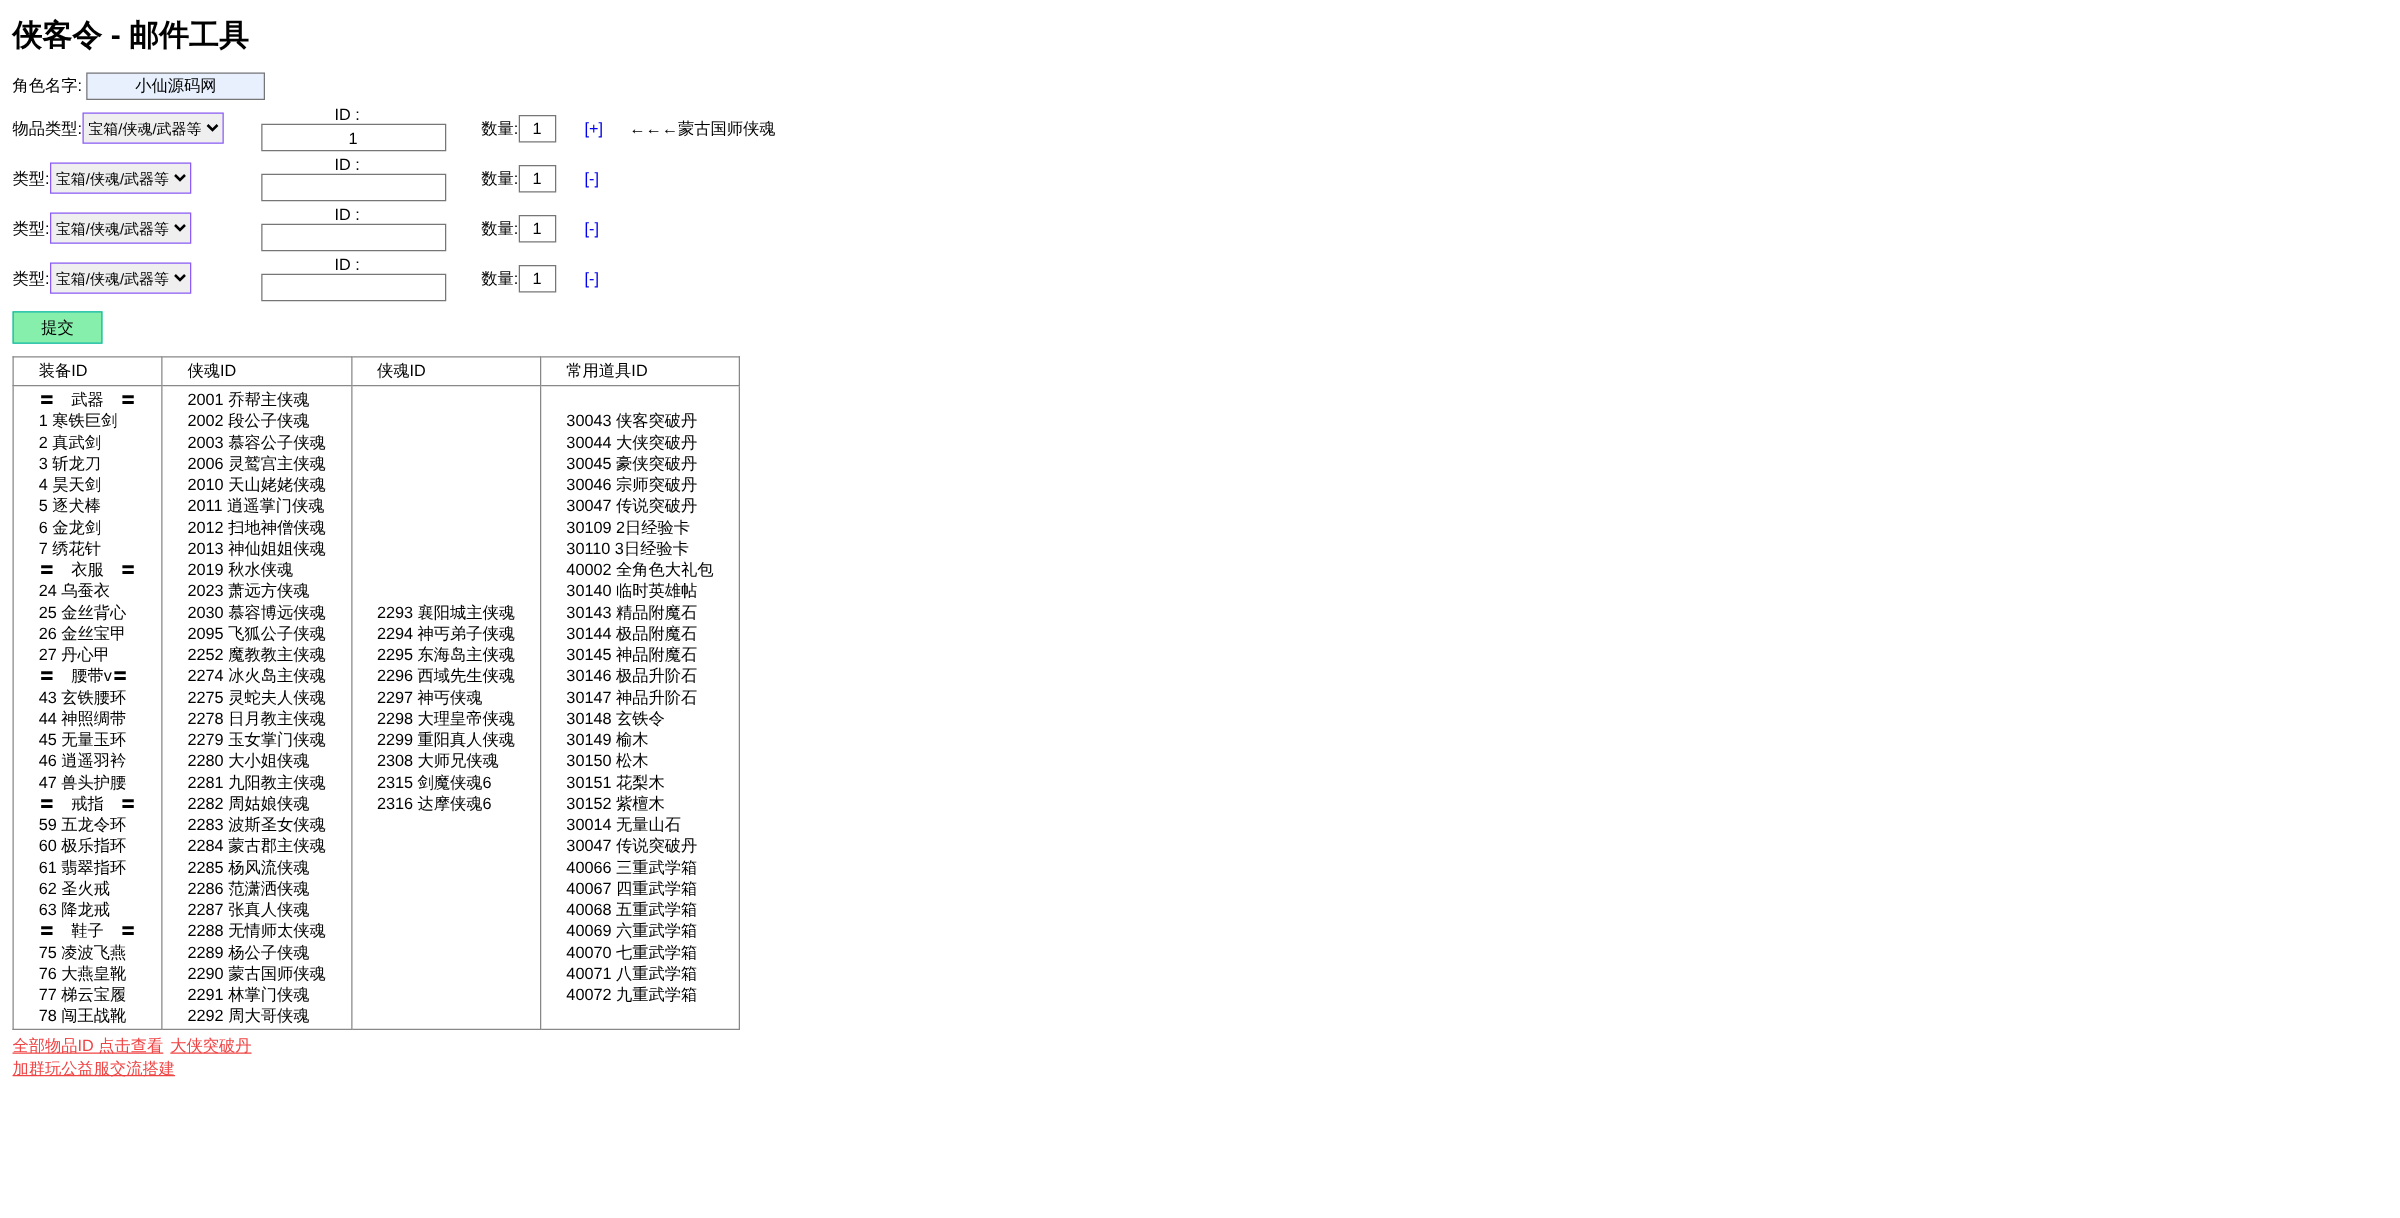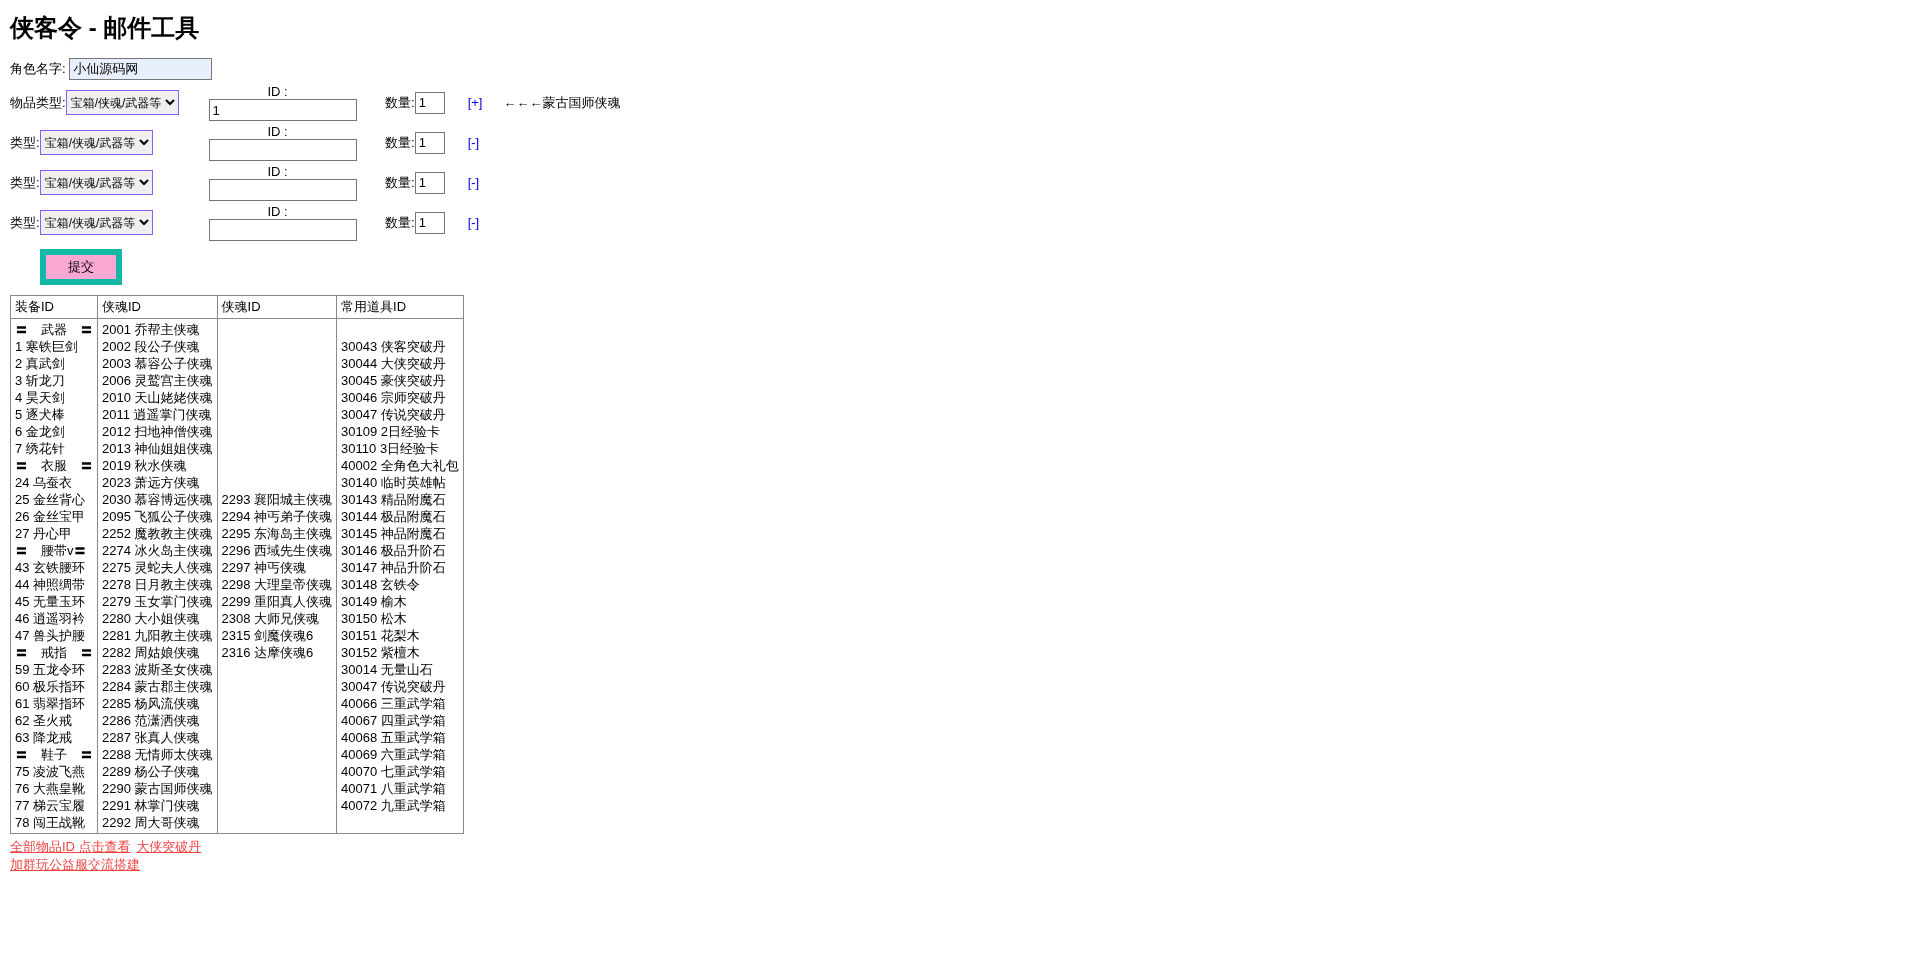--- a/index.html
+++ b/index.html
@@ -1,36 +1,36 @@
 <!DOCTYPE html>
 <html><head>
 <meta charset="utf-8">
 <style>
   html, body { margin:0; padding:0; font-family: Arial, "Microsoft YaHei", sans-serif; font-size:13px; color:#000; background:#fff; }
   body { padding:8px 10px 20px 10px; overflow-y:scroll; }
   h1 { font-size:24px; font-weight:bold; margin:4px 0 14px 0; }
   .row { margin:4px 0; }
   label.lbl { display:inline-block; }
-  input[type=text] { border:1px solid #767676; padding:1px 3px; height:18px; font-size:13px; }
+  input[type=text] { border:1px solid #767676; padding:1px 3px; height:18px; font-size:13px;text-align:center; }
   input.role { width:135px; background:#e8f0fe; }
   select { border:1px solid #8b5cf6; font-size:12px; height:25px; }
   .id-input { width:140px; }
   .qty-input { width:22px; text-align:left; }
   .link { color:#0000EE; cursor:pointer; }
-  button.submit { border:6px solid #14b8a6; background:#f9a8d4; padding:3px 22px; font-size:13px; margin-top:4px;margin-left:30px; }
+  button.submit { border:1px solid #14b8a6; background:#86efac; padding:3px 22px; font-size:13px; margin-top:4px; }
   .form-line { display:flex; align-items:center; gap:15px; margin:3px 0; }
   .form-line .seg { display:inline-flex; align-items:center; }
   .form-line .seg.type { width:170px; }
   .form-line .seg.id { width:175px;flex-direction:column; }
   .form-line .seg.id .lbl { width:30px; }
   .form-line .seg.qty .lbl { margin-left:0; }
   .form-line .seg.id input { width:140px; }
   .hint { margin-left:6px; }
   table.data { border-collapse:collapse; margin-top:10px; }
-  table.data th, table.data td { border:1px solid #888; padding:2px 4px; vertical-align:top; font-size:13px; text-align:left; white-space:pre; }
+  table.data th, table.data td { border:1px solid #888; padding:2px 20px; vertical-align:top; font-size:13px; text-align:left; white-space:pre; }
   table.data th { font-weight:normal; }
   .cell-line { line-height:17px; }
   .bottom-links { margin-top:4px; }
   .bottom-links a { color:#ef4444; text-decoration:underline; margin-right:2px; }
 </style>
 </head>
 <body>
 
 <h1>侠客令 - 邮件工具</h1>
 

